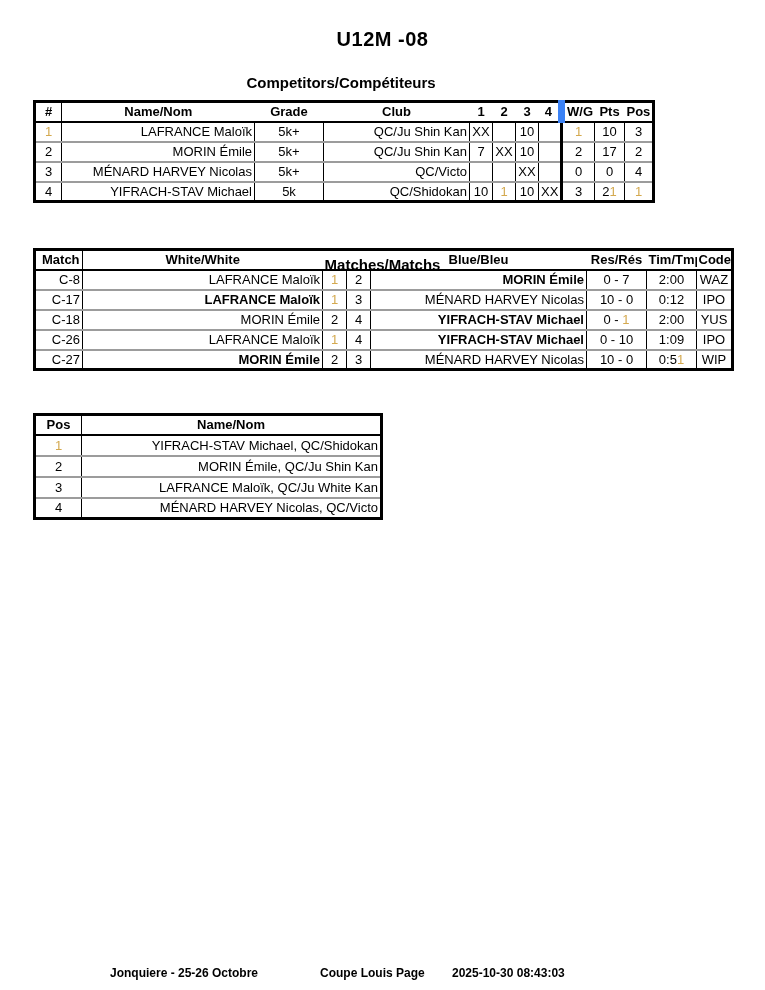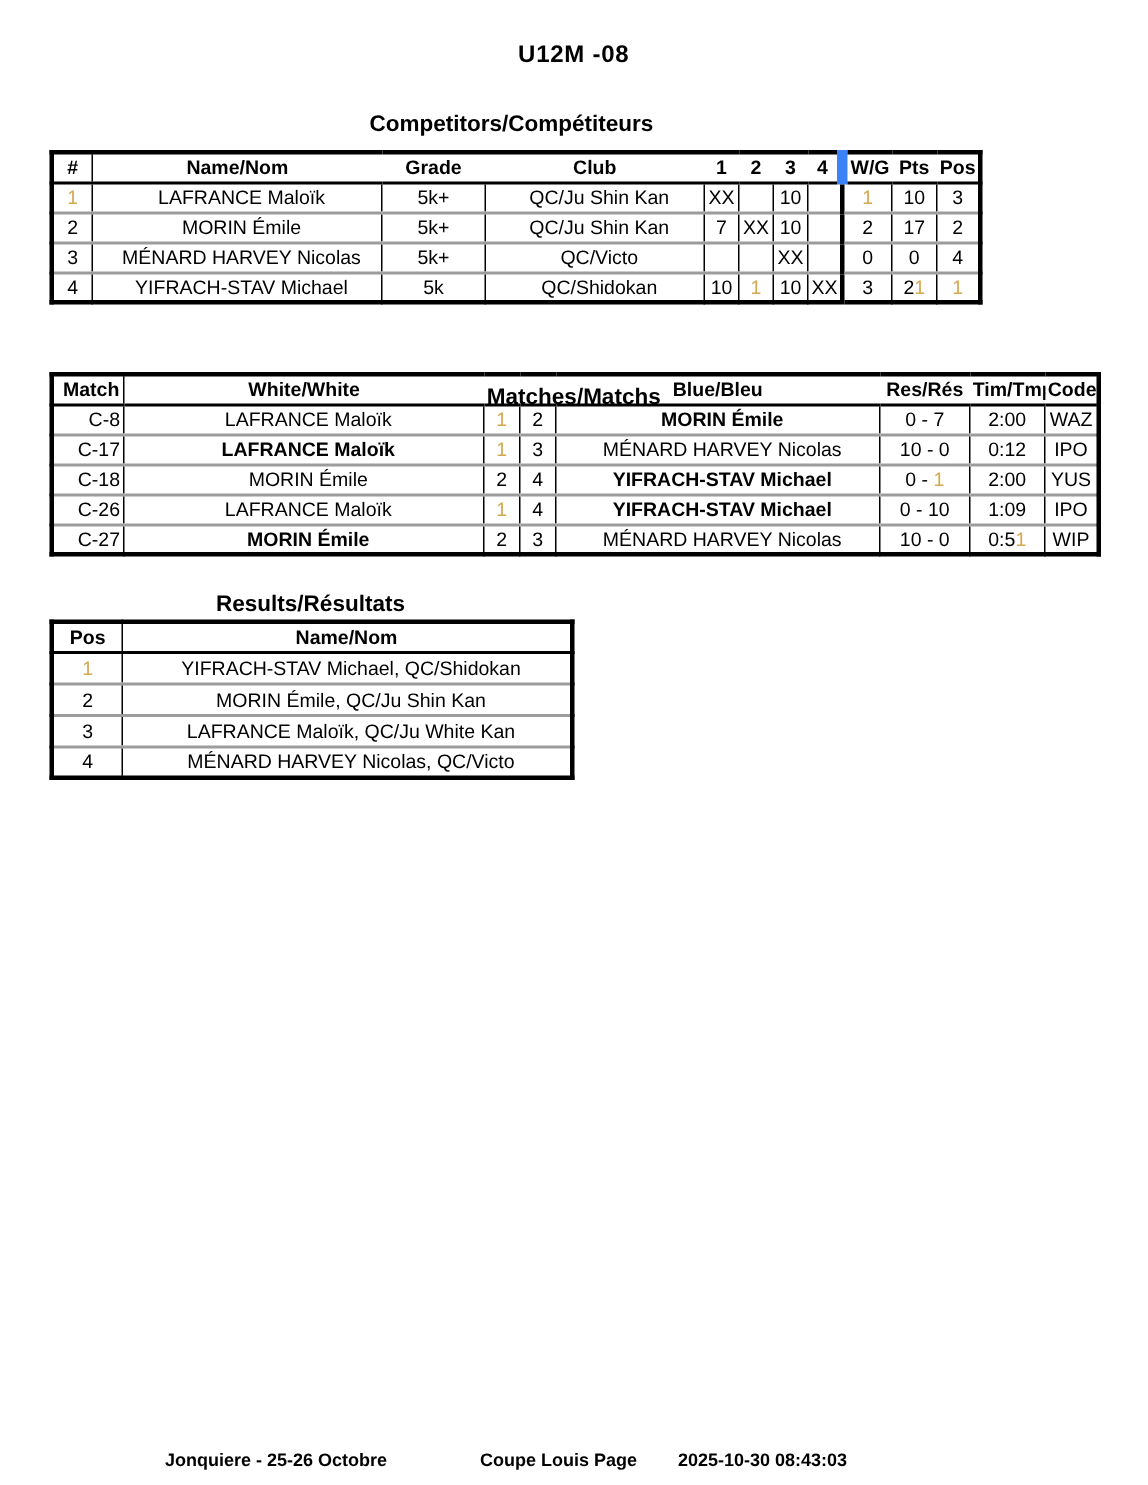--- a/index.html
+++ b/index.html
@@ -2,21 +2,21 @@
 <html style="--accent: #d4a94f;"><head>
 <meta charset="utf-8">
 <style>
   html,body { margin:0; padding:0; background:#fff; }
   .page {
     position:relative; width:765px; height:990px; background:#ffffff;
     font-family:"Liberation Sans", sans-serif; color:#000; overflow:hidden;
   }
   .doc-title {
     position:absolute; top:28px; left:0; width:765px; text-align:center;
-    font-size:16px; font-weight:bold; letter-spacing:0.5px;
+    font-size:20px; font-weight:bold; letter-spacing:0.5px;
   }
   .sec-heading { position:absolute; font-size:15px; font-weight:bold; text-align:center; }
   .sec1-heading { top:74px;  left:0; width:594px;margin-left:44px; }
   .sec2-heading { top:215px; left:0; width:765px;margin-top:41px; }
   .sec3-heading { top:394px; left:0; width:414px; }
 
   table { border-collapse:collapse; table-layout:fixed; font-size:13px; border:3px solid #000; }
   #competitors-table { position:absolute; top:100px; left:33px; width:619px; }
   #matches-table     { position:absolute; top:248px; left:33px; width:698px;border-radius:32px; }
   #results-table     { position:absolute; top:413px; left:33px; width:347px; }
@@ -25,21 +25,21 @@
   #results-table tbody tr { height:21px; }
   th, td { padding:0 2px; overflow:hidden; white-space:nowrap; vertical-align:middle; }
   th { font-weight:bold; text-align:center; border-bottom:2px solid #000; }
   th.sep-right  { border-right:1px solid #000; }
   th.thick-left { border-left:7px solid #3b82f6; }
   th.h-left     { text-align:left; padding-left:6px; }
   td { text-align:center; }
   td:not(:first-child) { border-left:1px solid #000; }
   td.thick-left { border-left:3px solid #000; }
   tbody tr + tr td { border-top:2px solid #9c9c9c; }
-  td.left  { text-align:center; padding-left:8px; }
+  td.left  { text-align:right; padding-left:8px; }
   td.mleft { text-align:right; padding-left:6px; }
   td.win   { font-weight:bold; }
   .accent  { color:var(--accent, #d4a94f); }
 
   .footer-text { position:absolute; top:966px; font-size:12px; font-weight:bold; white-space:nowrap; }
   .footer-left   { left:110px; }
   .footer-center { left:320px; }
   .footer-time   { left:452px; }
 </style>
 </head>
@@ -206,21 +206,20 @@
           <td class="">2</td>
           <td class="">3</td>
           <td class="left">MÉNARD HARVEY Nicolas</td>
           <td class="">10 - 0</td>
           <td class="">0:5<span class="accent">1</span></td>
           <td class="">WIP</td>
         </tr>
       </tbody>
   </table>
 
-  <div class="sec-heading sec3-heading">Results/Résultats</div>
   <table id="results-table">
     <colgroup>
       <col style="width:47px">
         <col style="width:300px">
     </colgroup>
     <thead>
         <tr>
           <th class="sep-right">Pos</th>
           <th class="">Name/Nom</th>
         </tr>

